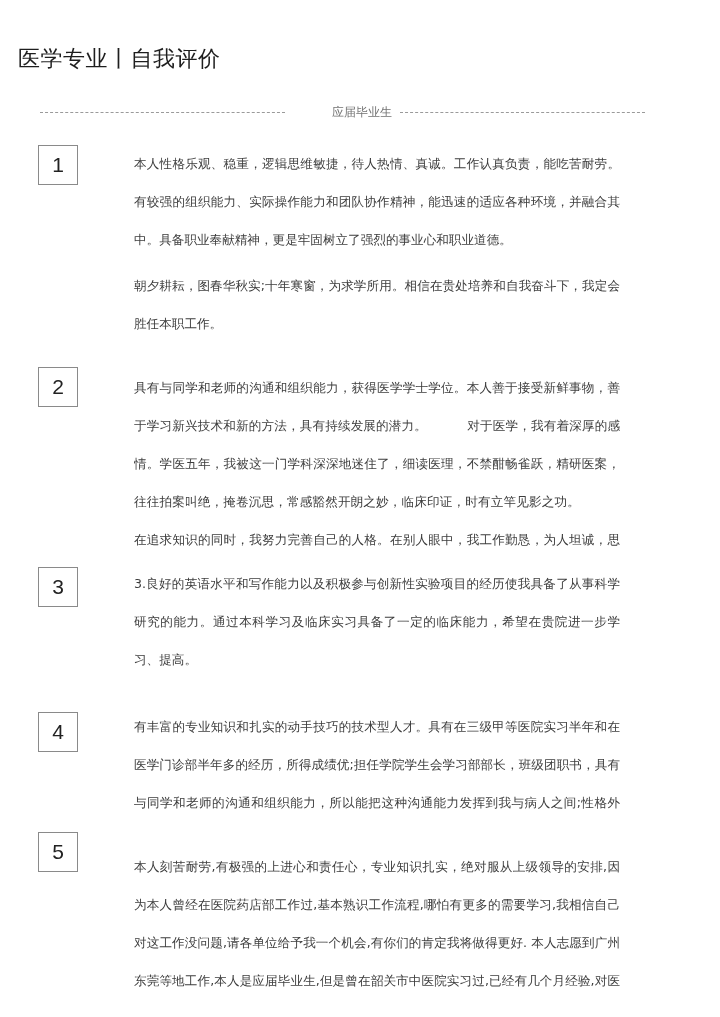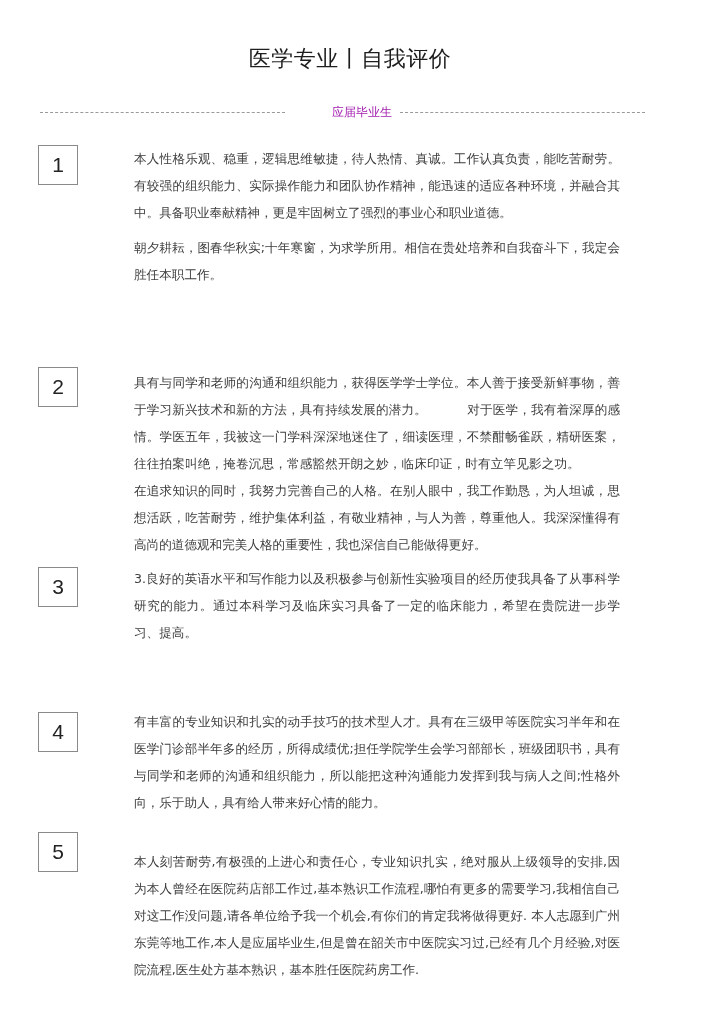--- a/index.html
+++ b/index.html
@@ -2,38 +2,38 @@
 <html><head>
 <meta charset="utf-8">
 <style>
   html, body { margin: 0; padding: 0; background: #ffffff; }
   body {
     width: 720px; height: 1017px; position: relative; overflow: hidden;
     font-family: "DejaVu Sans", "Liberation Sans", sans-serif;
     color: #3a3a3a;
   }
   .title {
-    position: absolute; left: 0; top: 44px; width: 700px;
-    text-align: center; font-size: 22px; color: #1e1e1e; letter-spacing: 0.5px;
+    position: absolute; left: 18px; top: 44px; width: 700px;
+    text-align: left; font-size: 22px; color: #1e1e1e; letter-spacing: 0.5px;
   }
   .subtitle-row {
     position: absolute; left: 40px; top: 104px; width: 605px; height: 16px;
     display: flex; align-items: center;
   }
   .dash { flex: 1; border-top: 1px dashed #9a9a9a; height: 0; }
-  .subtitle { font-size: 12px; color: #a21caf; padding: 0 8px; white-space: nowrap; margin-left: 39px; }
+  .subtitle { font-size: 12px; color: #737373; padding: 0 8px; white-space: nowrap; margin-left: 39px; }
   .num-box {
     position: absolute; left: 38px; width: 40px; height: 40px;
     border: 1px solid #8a8a8a; box-sizing: border-box;
     display: flex; align-items: center; justify-content: center;
     font-size: 21px; color: #222; font-family: "Liberation Sans", sans-serif;
   }
   .section {
     position: absolute; left: 134px; width: 486px; overflow: hidden;
-    font-size: 12.6px; line-height: 27px; color: #3d3d3d;
+    font-size: 12.6px; line-height: 38px; color: #3d3d3d;
   }
   .section p { margin: 0 0 8px 0; text-align: justify; text-align-last: left; }
   .gap { display: inline-block; width: 40px; }
 </style>
 </head>
 <body>
 
 <div class="title">医学专业丨自我评价</div>
 
 <div class="subtitle-row">

